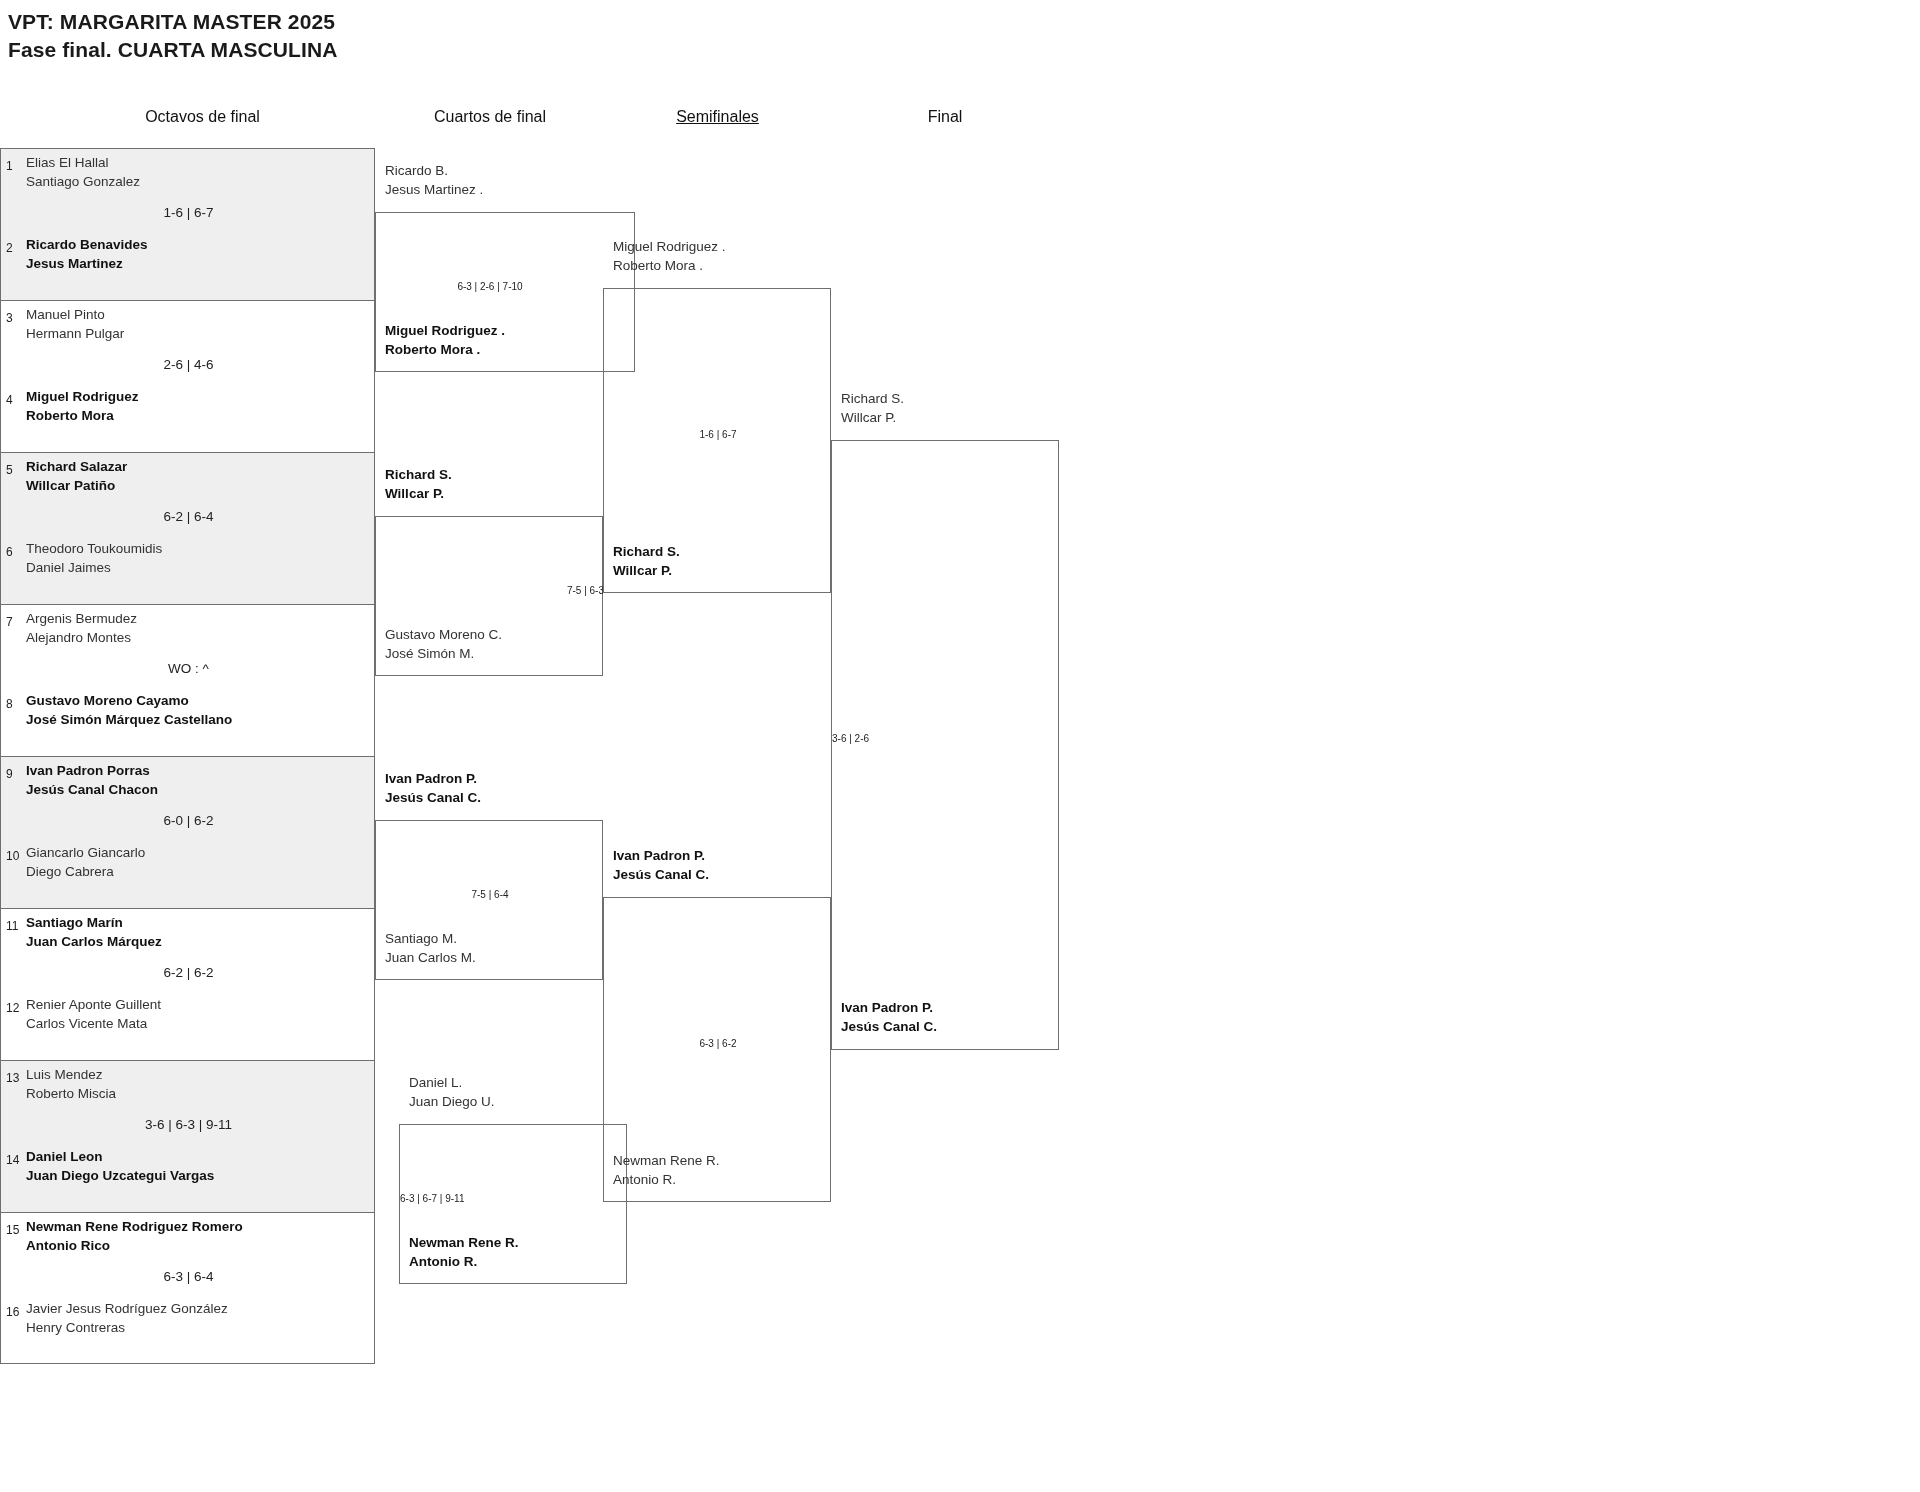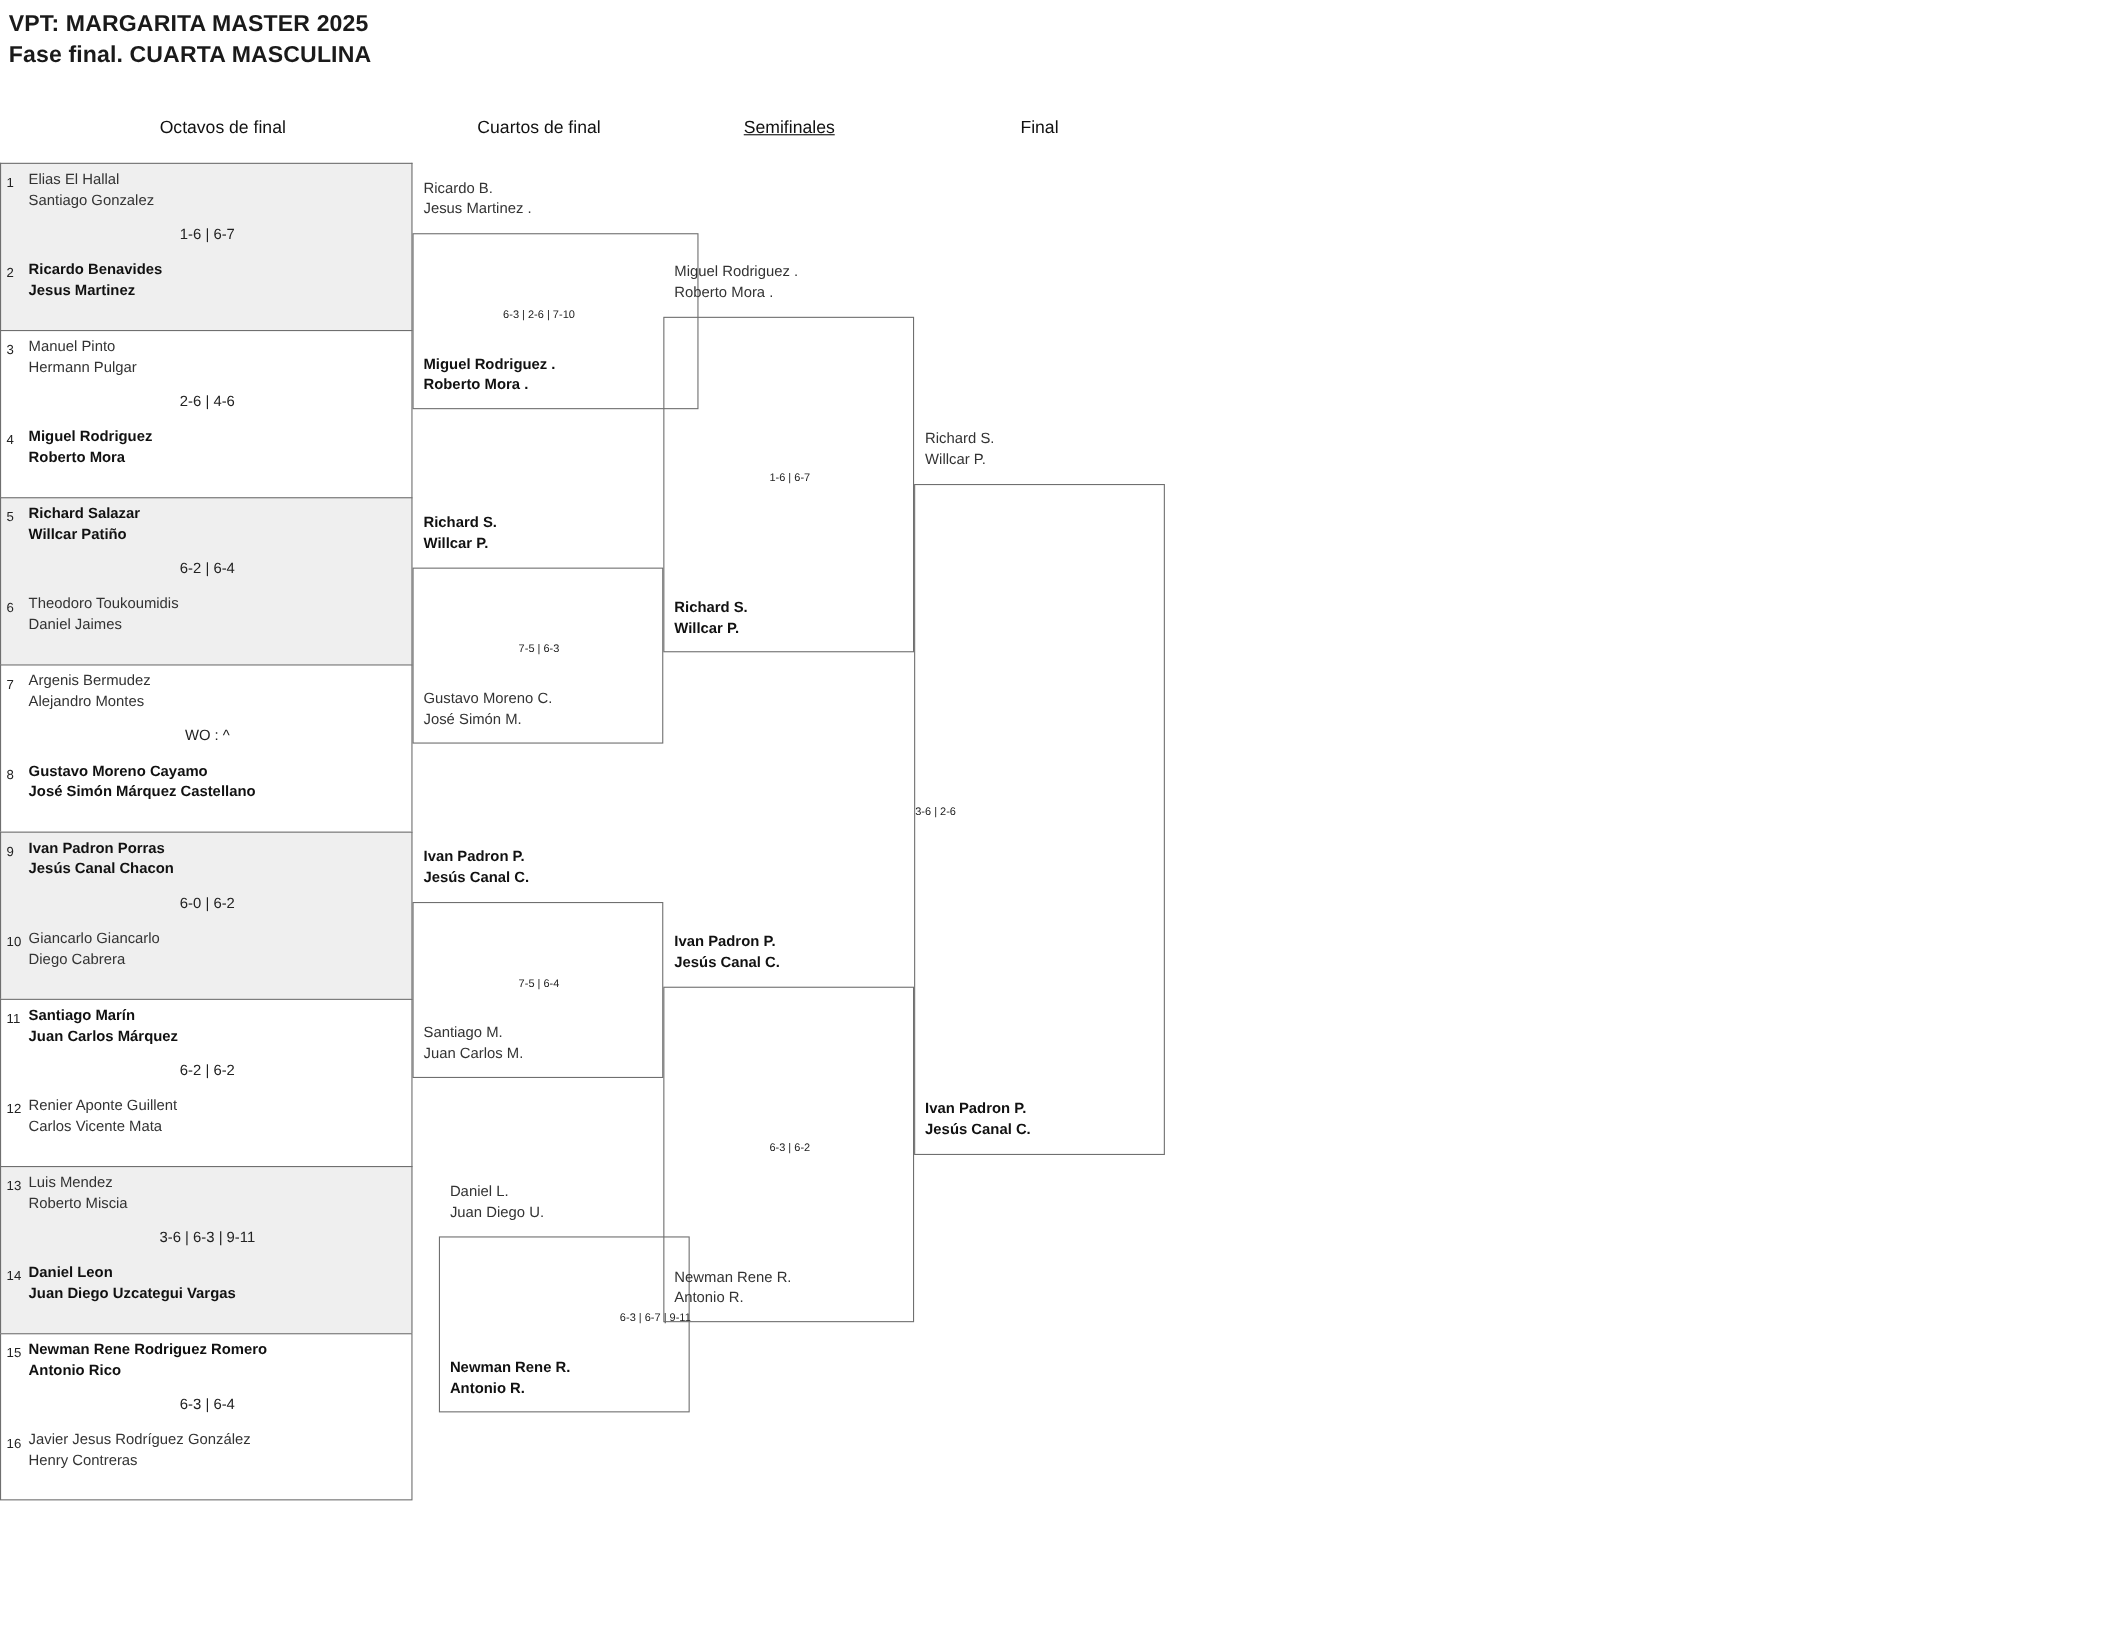--- a/index.html
+++ b/index.html
@@ -256,21 +256,21 @@
       <div>Miguel Rodriguez .</div>
       <div>Roberto Mora .</div>
     </div>
   </div>
 
   <div class="matchbox" style="left:375px; top:516px; width:228px; height:160px;">
     <div class="mb-team win" style="top:-52px;">
       <div>Richard S.</div>
       <div>Willcar P.</div>
     </div>
-    <div class="mb-score" style="left:0; top:68px; width:228px; text-align:center;">7-5 | 6-3</div>
+    <div class="mb-score" style="left:0; top:68px; width:228px; text-align:right;">7-5 | 6-3</div>
     <div class="mb-team" style="top:108px;">
       <div>Gustavo Moreno C.</div>
       <div>José Simón M.</div>
     </div>
   </div>
 
   <div class="matchbox" style="left:375px; top:820px; width:228px; height:160px;">
     <div class="mb-team win" style="top:-52px;">
       <div>Ivan Padron P.</div>
       <div>Jesús Canal C.</div>
@@ -280,21 +280,21 @@
       <div>Santiago M.</div>
       <div>Juan Carlos M.</div>
     </div>
   </div>
 
   <div class="matchbox" style="left:375px; top:1124px; width:228px; height:160px;margin-left:24px;">
     <div class="mb-team" style="top:-52px;">
       <div>Daniel L.</div>
       <div>Juan Diego U.</div>
     </div>
-    <div class="mb-score" style="left:0; top:68px; width:228px; text-align:right;">6-3 | 6-7 | 9-11</div>
+    <div class="mb-score" style="left:0; top:68px; width:228px; text-align:left;">6-3 | 6-7 | 9-11</div>
     <div class="mb-team win" style="top:108px;">
       <div>Newman Rene R.</div>
       <div>Antonio R.</div>
     </div>
   </div>
 
   <div class="matchbox" style="left:603px; top:288px; width:228px; height:305px;">
     <div class="mb-team" style="top:-52px;">
       <div>Miguel Rodriguez .</div>
       <div>Roberto Mora .</div>

